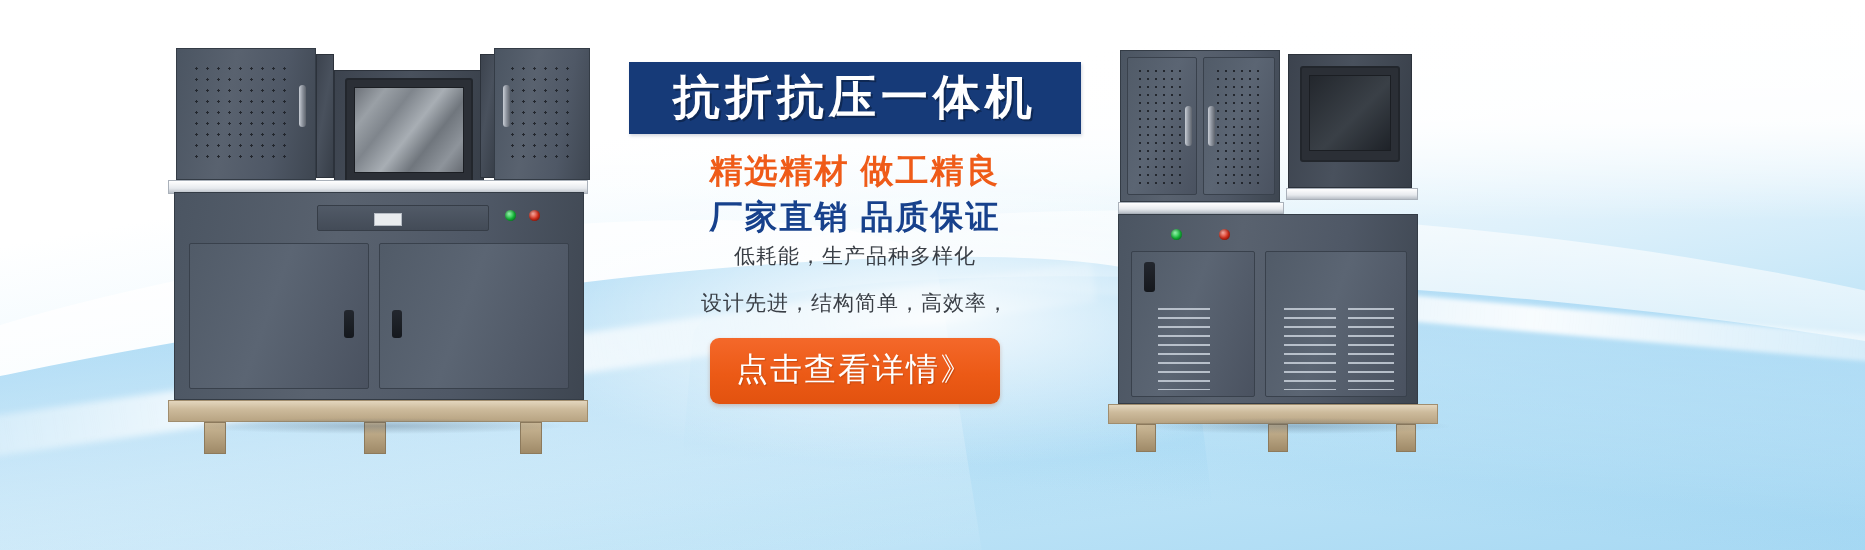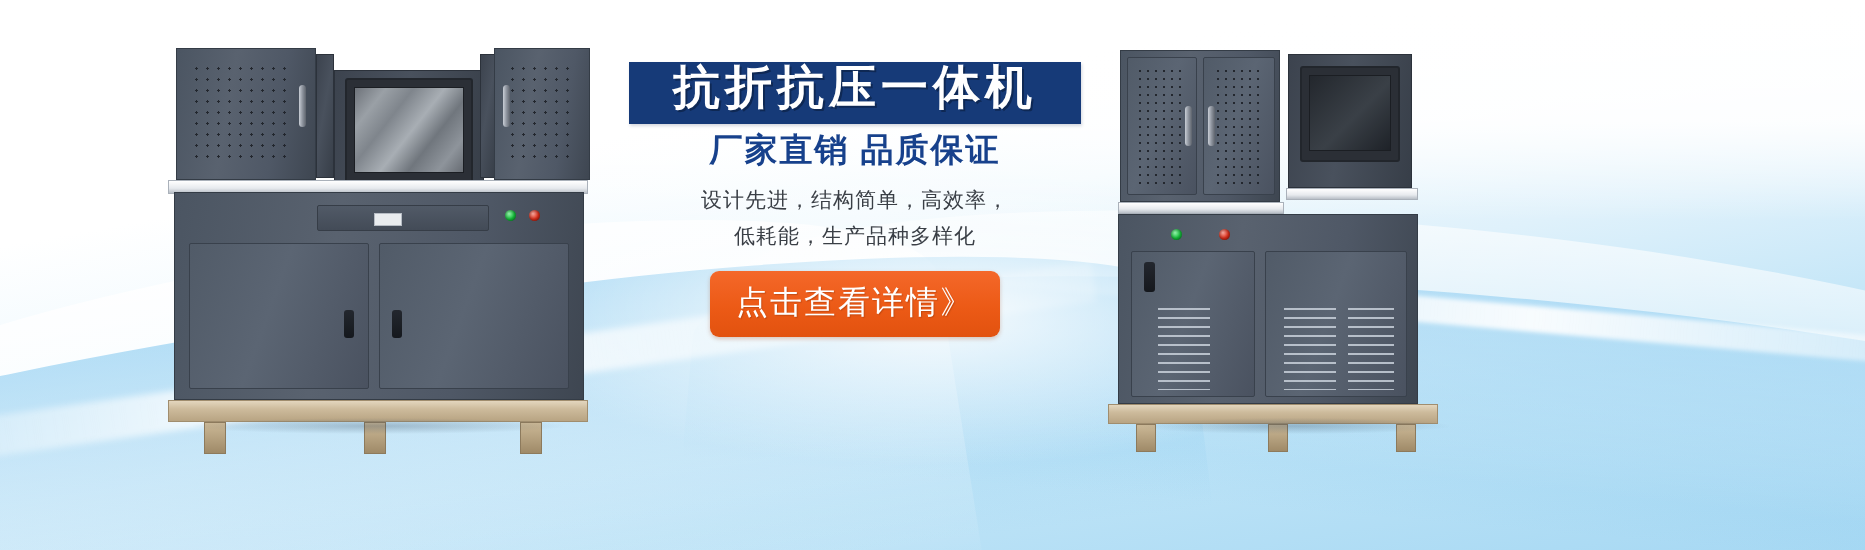--- a/index.html
+++ b/index.html
@@ -132,21 +132,21 @@
   .pallet-leg{
     position:absolute;
     background:linear-gradient(180deg,#cbb896,#9f8a68);
     border:1px solid #8d7a5c;box-sizing:border-box;
   }
 
   
   .text-block{position:absolute;left:620px;top:62px;width:470px;text-align:center;}
   .title-bar{
     display:block;background:#163a78;
-    padding:1px 16px 13px 16px;
+    padding:11px 16px 13px 16px;
     margin:0 auto;width:420px;
     box-shadow:1px 2px 3px rgba(20,40,80,.18);
   }
   .title-text{
     display:block;color:#ffffff;font-size:47px;font-weight:bold;
     letter-spacing:5px;line-height:1.02;
     text-shadow:2px 2px 0 rgba(10,25,55,.55);
     white-space:nowrap;
   }
   .sub-orange{
@@ -277,24 +277,25 @@
     <div class="pallet-leg" style="left:278px;top:382px;width:20px;height:28px;"></div>
     <div class="mono-shadow"></div>
   </div>
 
   <div class="text-block">
 
     <div class="title-bar">
       <span class="title-text">抗折抗压一体机</span>
     </div>
 
+    <div class="sub-orange">精选精材  做工精良</div>
 
     <div class="sub-blue">厂家直销  品质保证</div>
 
+    <div class="desc" style="margin-top:2px;">低耗能，生产品种多样化</div>
     <div class="desc">设计先进，结构简单，高效率，</div>
-    <div class="desc" style="margin-top:2px;">低耗能，生产品种多样化</div>
 
     <div class="cta">
       <span class="cta-text">点击查看详情》</span>
     </div>
   </div>
 
 </div>
 
 </body></html>

